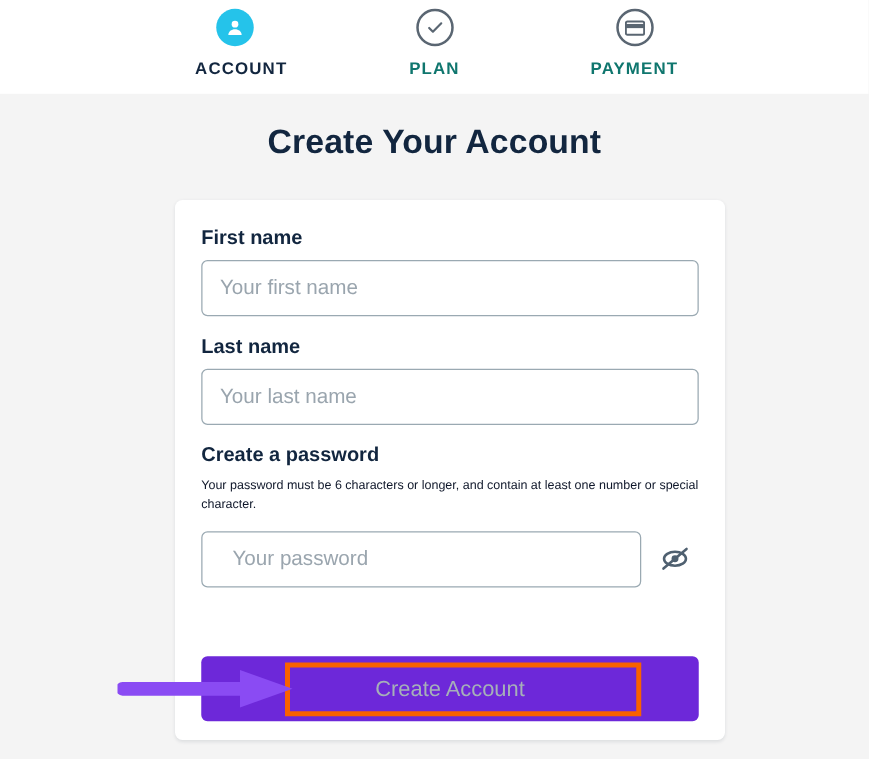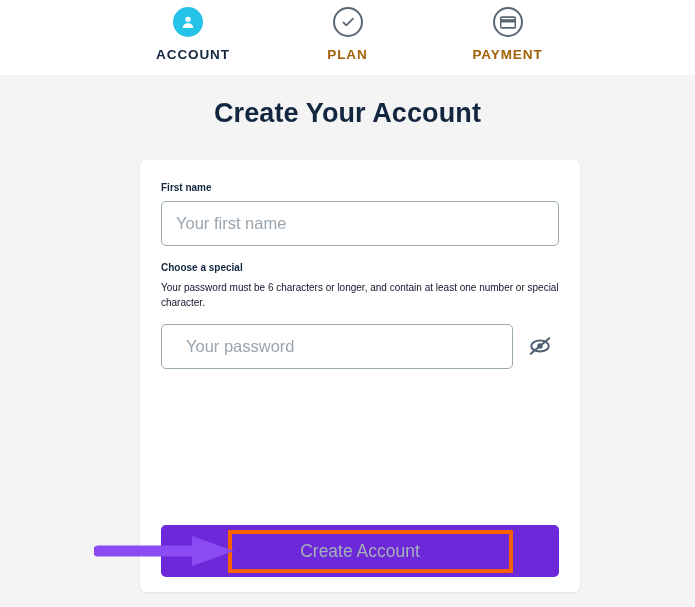--- a/index.html
+++ b/index.html
@@ -51,21 +51,21 @@
     background: #ffffff;
     border: 2px solid #5a6672;
   }
   .step-label {
     margin-top: 10px;
     font-size: 13.5px;
     font-weight: bold;
     letter-spacing: 0.9px;
   }
   .step-label.active { color: #12263f; margin-left: 11px; }
-  .step-label.inactive { color: #a16207; }
+  .step-label.inactive { color: #0f766e; }
 
   
   .page-title {
     position: absolute;
     top: 98px;
     left: 0;
     width: 695px;
     text-align: center;
     font-size: 27px;
     font-weight: bold;
@@ -81,21 +81,21 @@
     width: 440px;
     height: 432px;
     background: #ffffff;
     border-radius: 6px;
     box-shadow: 0 1px 3px rgba(18,38,63,0.10);
     box-sizing: border-box;
     padding: 22px 21px 0 21px;
   }
 
   .field-label {
-    font-size: 10px;
+    font-size: 16px;
     font-weight: bold;
     color: #12263f;
     margin-bottom: 8px;
   }
   .text-input {
     width: 398px;
     height: 45px;
     box-sizing: border-box;
     border: 1px solid #9aa9b2;
     border-radius: 5px;
@@ -220,23 +220,27 @@
 
 <div class="page-title">Create Your Account</div>
 
 <div class="card">
 
   <div class="field-block">
     <div class="field-label">First name</div>
     <input class="text-input" type="text" placeholder="Your first name" style="">
   </div>
 
-
   <div class="field-block">
-    <div class="field-label">Choose a special</div>
+    <div class="field-label">Last name</div>
+    <input class="text-input" type="text" placeholder="Your last name" style="">
+  </div>
+
+  <div class="field-block">
+    <div class="field-label">Create a password</div>
     <div class="help-text">Your password must be 6 characters or longer, and contain at least one number or special character.</div>
     <div class="password-row">
       <input class="text-input password-input" type="password" placeholder="Your password" style="">
       <button class="eye-toggle">
         <svg width="24" height="20" viewBox="0 0 26 20" aria-hidden="true">
           <ellipse cx="13" cy="10" rx="9.5" ry="6" fill="none" stroke="#4f6070" stroke-width="2.2"></ellipse>
           <circle cx="13" cy="10" r="3" fill="#4f6070"></circle>
           <line x1="3" y1="18.5" x2="23" y2="1.5" stroke="#4f6070" stroke-width="2.2" stroke-linecap="round"></line>
         </svg>
       </button>

